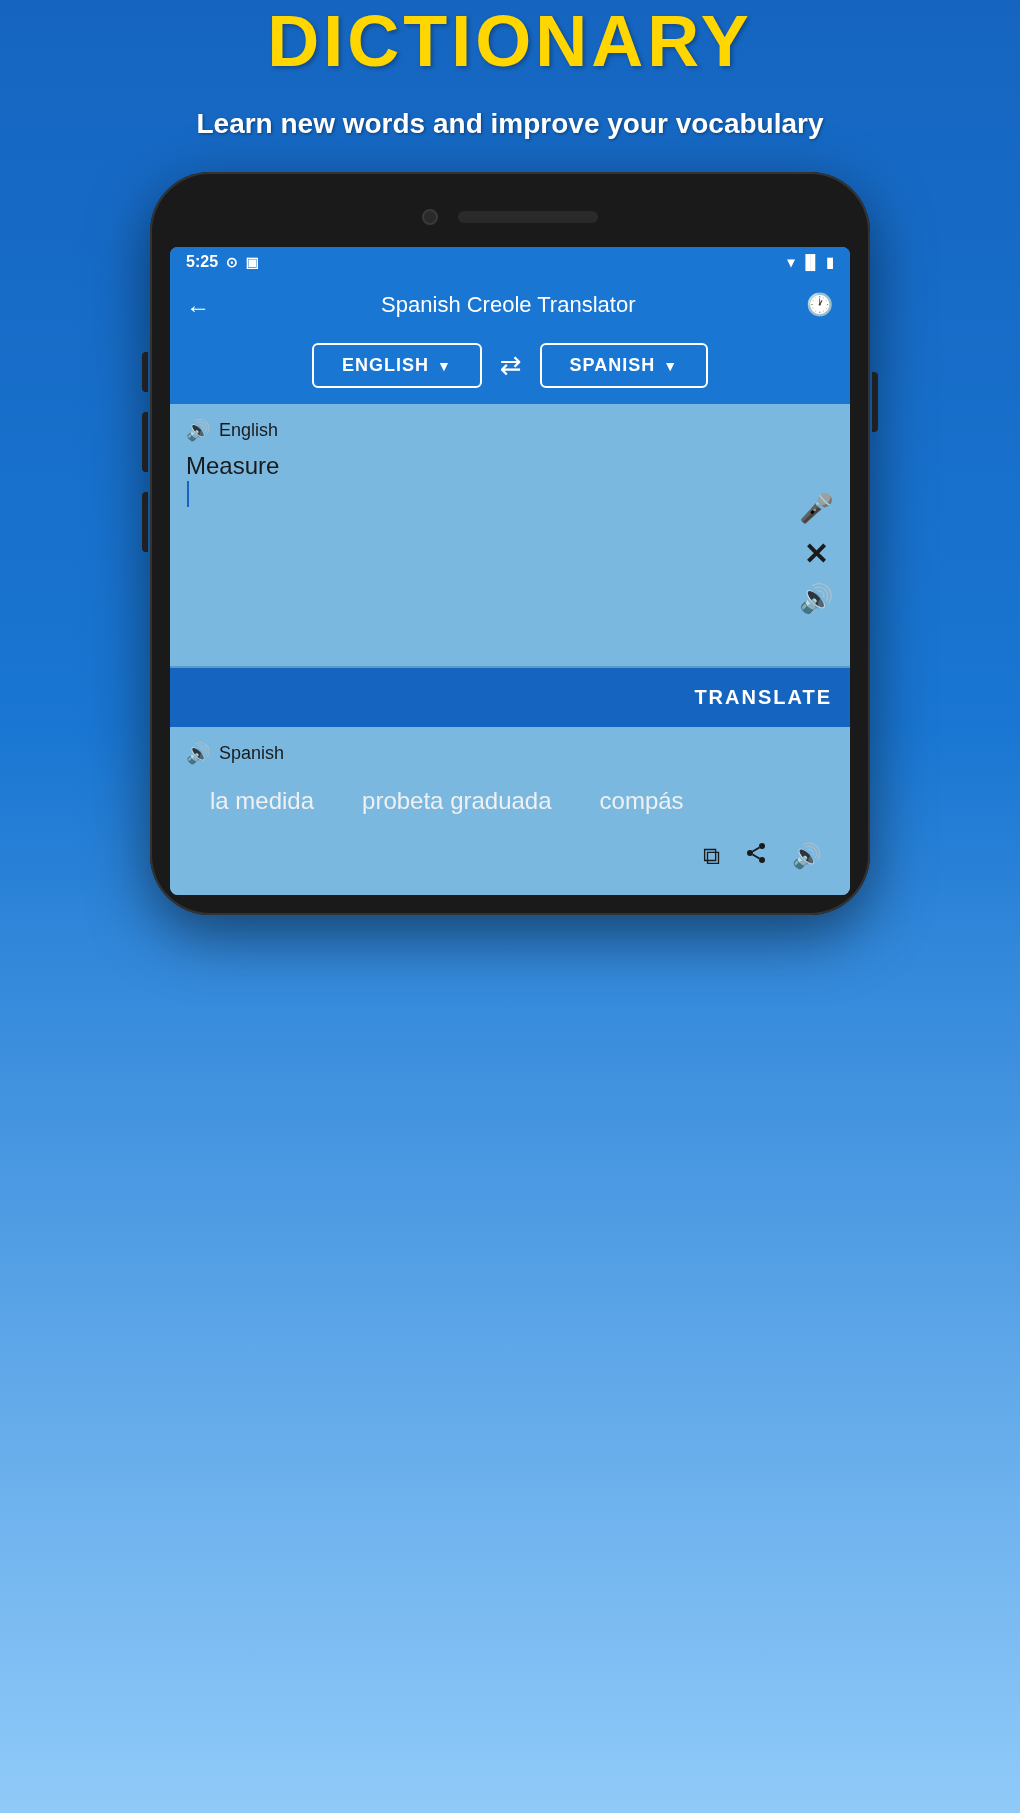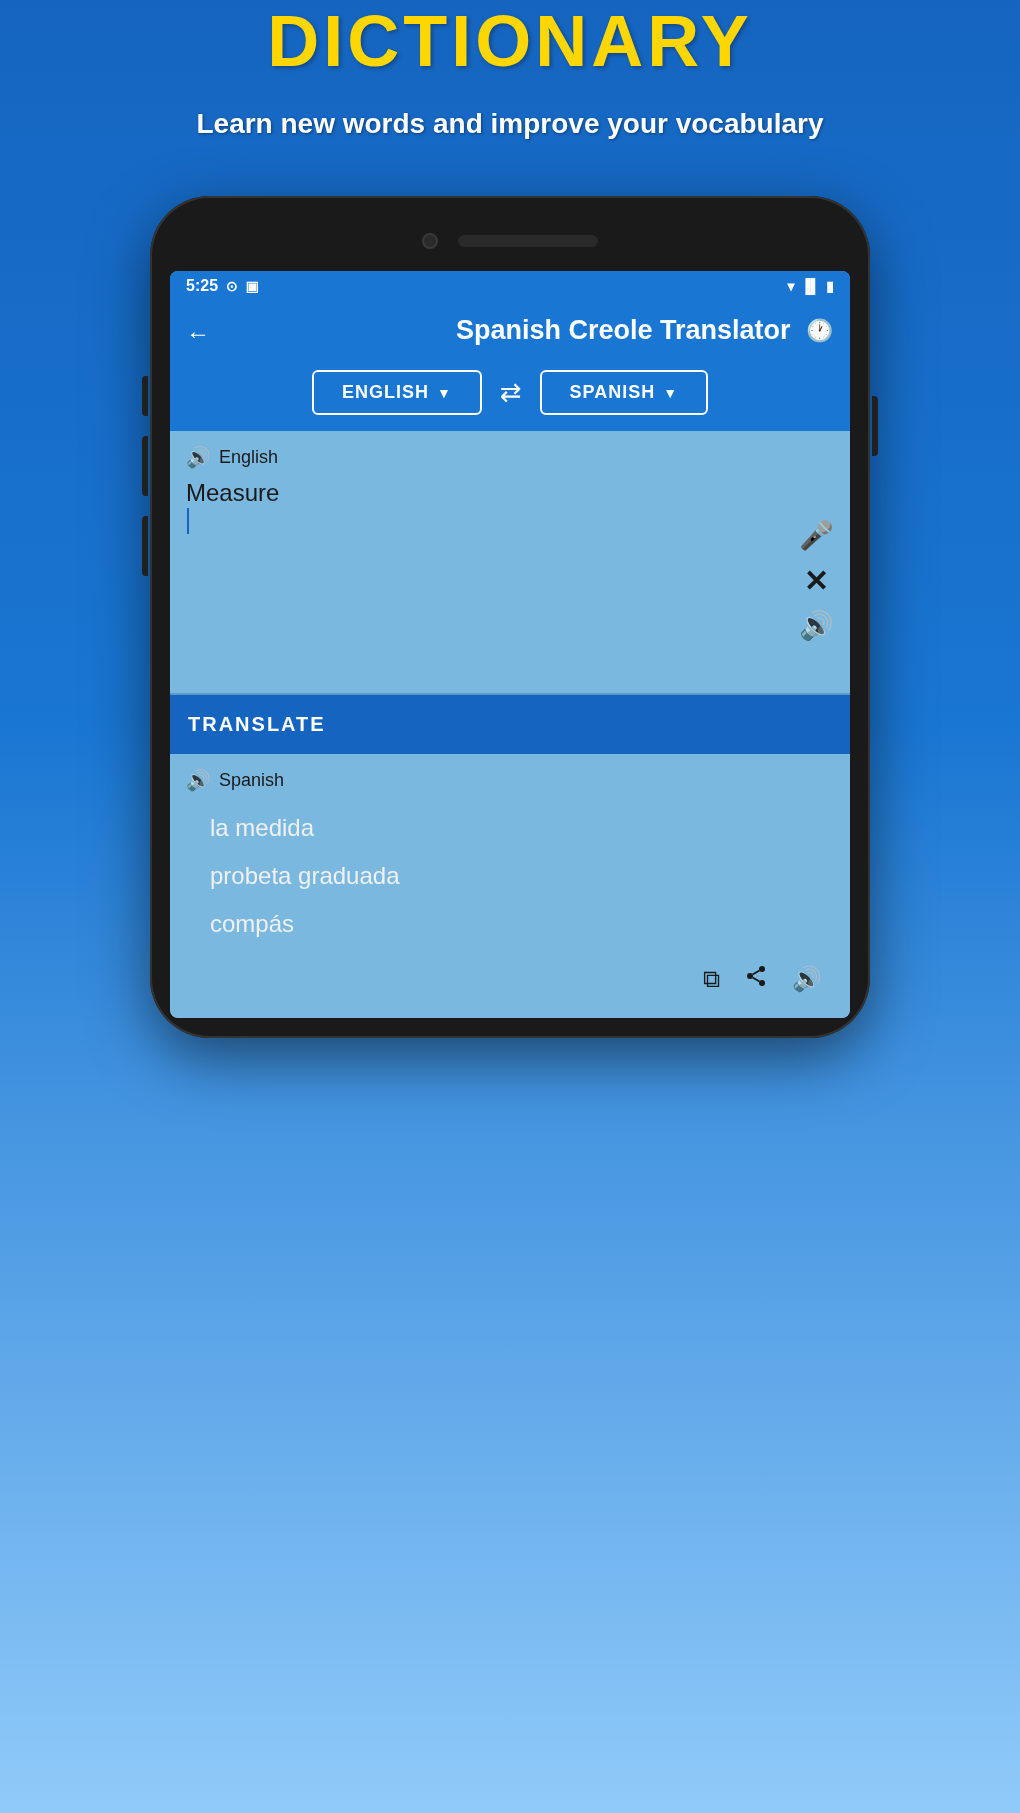--- a/index.html
+++ b/index.html
@@ -32,21 +32,21 @@
       font-size: 28px;
       font-weight: 700;
       color: #ffffff;
       margin-top: 26px;
       text-shadow: 1px 1px 3px rgba(0,0,0,0.4);
     }
 
     .phone-wrapper {
       position: relative;
       width: 720px;
-      margin-top: 26px;
+      margin-top: 2px;
     }
 
     .phone-frame {
       width: 720px;
       background: #1a1a1a;
       border-radius: 60px;
       padding: 20px;
       box-shadow: 0 20px 60px rgba(0,0,0,0.5), inset 0 0 0 2px #333;
       position: relative;
     }
@@ -119,23 +119,23 @@
       gap: 16px;
     }
 
     .back-arrow {
       font-size: 24px;
       cursor: pointer;
     }
 
     .app-title {
       flex: 1;
-      text-align: right;
-      font-size: 27px;
-      font-weight: 700;
+      text-align: center;
+      font-size: 22px;
+      font-weight: 400;
     }
 
     .history-icon {
       font-size: 22px;
     }
 
     
     .lang-bar {
       background: #1976d2;
       display: flex;
@@ -258,42 +258,42 @@
     .translate-btn {
       background: #1565c0;
       color: white;
       border: none;
       width: 100%;
       padding: 18px;
       font-size: 20px;
       font-weight: 700;
       letter-spacing: 2px;
       cursor: pointer;
-      text-align: left;
+      text-align: right;
     }
 
     
     .output-area {
       background: #7ab8e0;
       padding: 14px 16px 16px;
     }
 
     .output-lang-label {
       display: flex;
       align-items: center;
       gap: 8px;
       font-size: 18px;
       color: #1a1a1a;
       font-weight: 500;
       margin-bottom: 12px;
     }
 
     .translation-results {
       display: flex;
-      flex-direction: column;
+      flex-direction: row;
       gap: 0;
     }
 
     .translation-item {
       font-size: 24px;
       color: #f0f0f0;
       padding: 10px 24px;
       font-weight: 400;
     }
 

